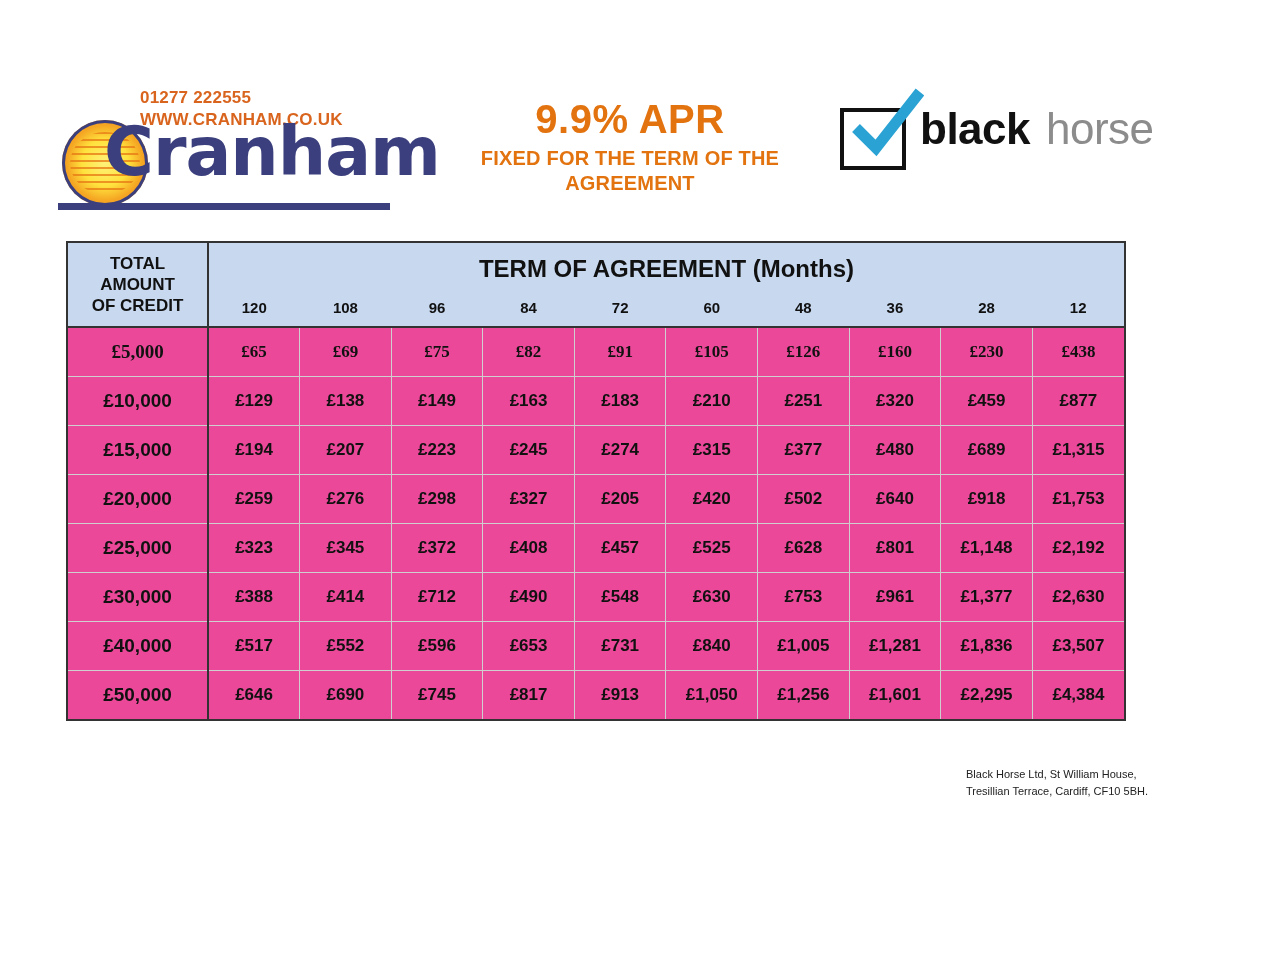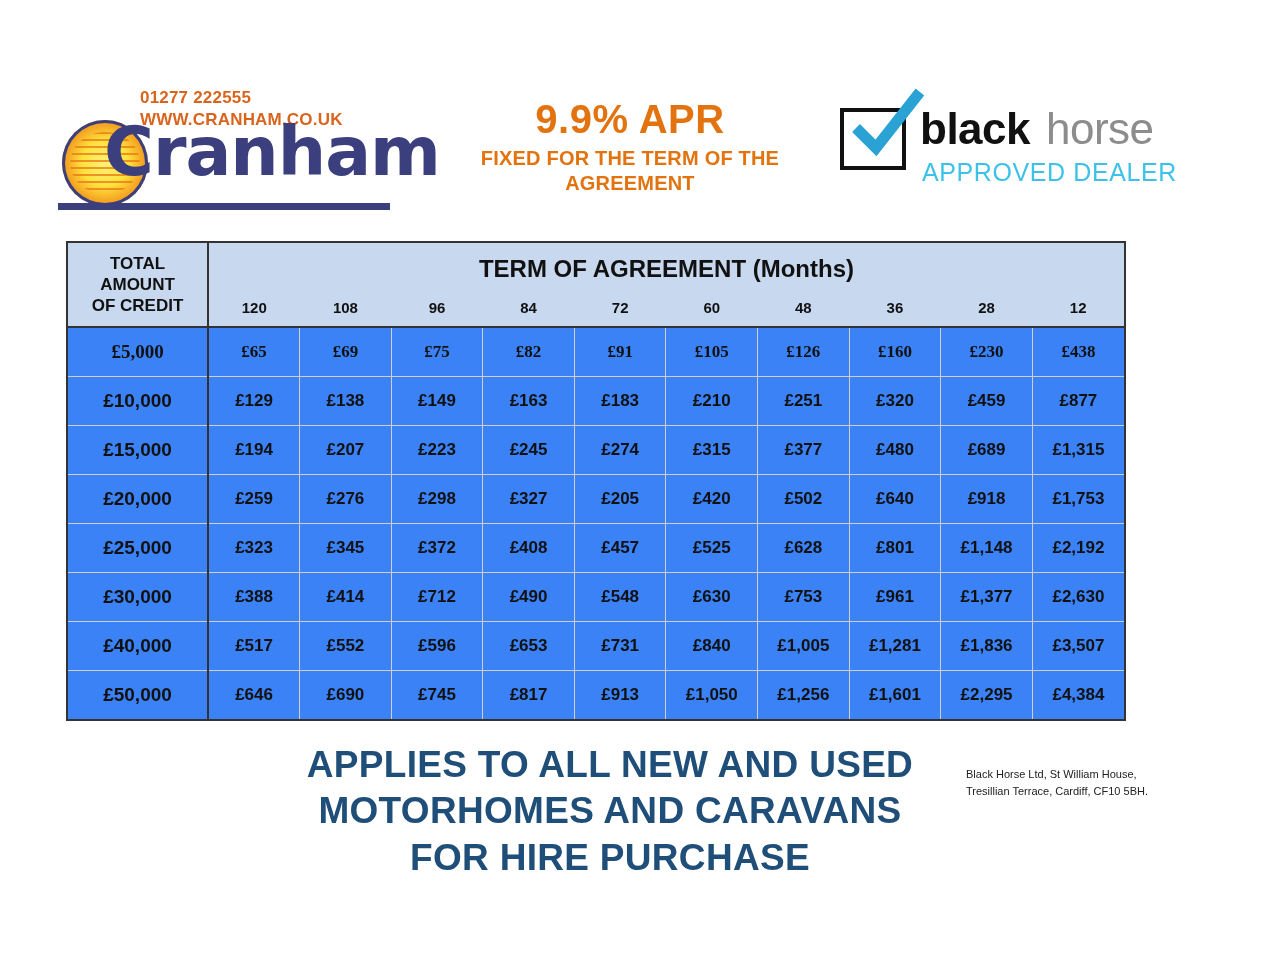--- a/index.html
+++ b/index.html
@@ -170,21 +170,21 @@
     white-space: nowrap;
   }
 
   
   .table-wrap {
     position: absolute;
     left: 66px;
     top: 241px;
     width: 1060px;
     border: 2px solid #333333;
-    background: #3b82f6;
+    background: #ec4899;
   }
   table.rates {
     border-collapse: collapse;
     width: 100%;
     table-layout: fixed;
   }
   table.rates th, table.rates td {
     text-align: center;
     vertical-align: middle;
   }
@@ -290,21 +290,20 @@
       <div class="apr-sub">FIXED FOR THE TERM OF THE AGREEMENT</div>
     </div>
 
     <div class="bh">
       <div class="bh-tickbox"></div>
       <svg class="bh-tick" viewBox="0 0 74 74">
         <path d="M6 40 L26 60 L70 4" fill="none" stroke="#2aa3d4" stroke-width="11" stroke-linecap="butt" stroke-linejoin="miter"></path>
       </svg>
       <div class="bh-word1">black</div>
       <div class="bh-word2">horse</div>
-      <div class="bh-approved">APPROVED DEALER</div>
     </div>
 
   </div>
 
   <div class="table-wrap">
     <table class="rates">
       <colgroup>
         <col style="width:140px">
         <col span="10">
       </colgroup>
@@ -442,23 +441,18 @@
           <td class="cell">£1,601</td>
           <td class="cell">£2,295</td>
           <td class="cell last">£4,384</td>
         </tr>
 
       </tbody>
     </table>
   </div>
 
 
-  <div class="applies">
-    <div>APPLIES TO ALL NEW AND USED</div>
-    <div>MOTORHOMES AND CARAVANS</div>
-    <div>FOR HIRE PURCHASE</div>
-  </div>
 
   <div class="footnote-right">
     <p>Black Horse Ltd, St William House, Tresillian Terrace, Cardiff, CF10 5BH.</p>
   </div>
 
 </div>
 
 </body></html>

